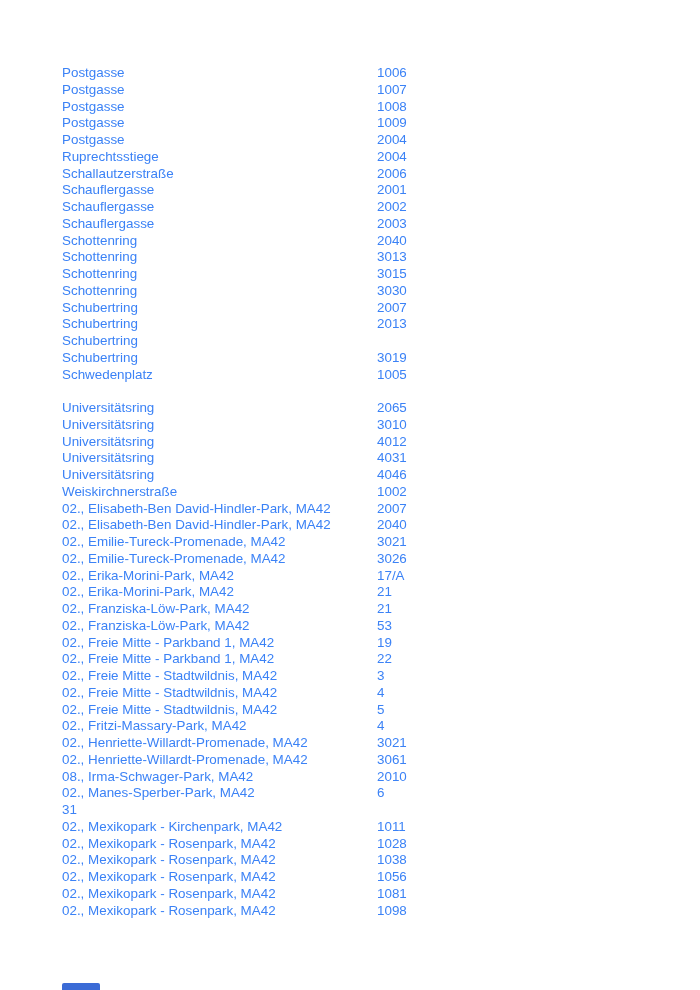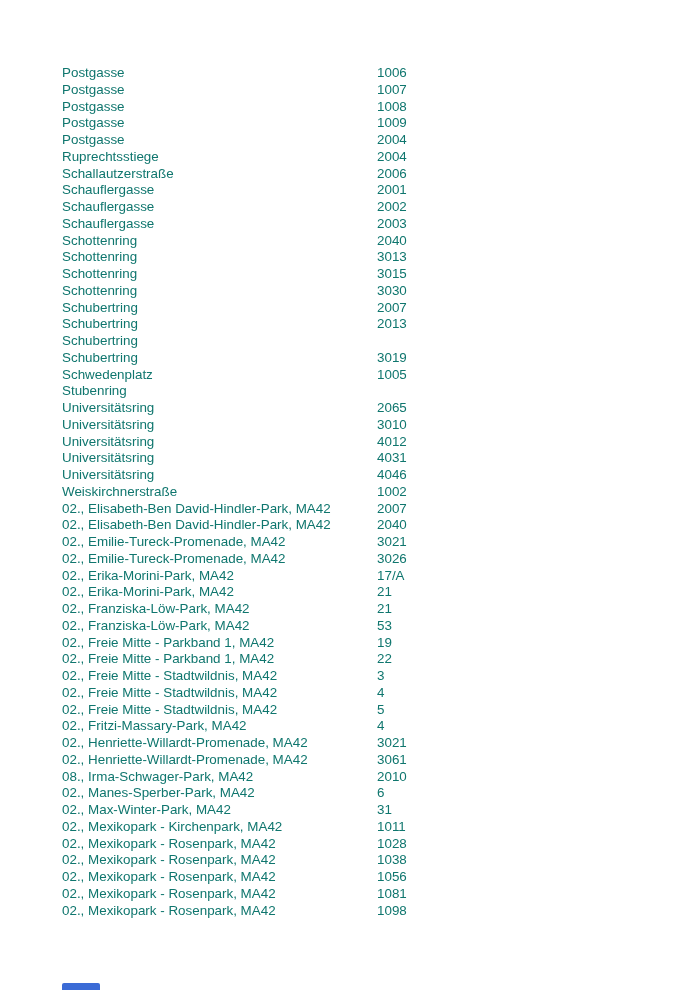--- a/index.html
+++ b/index.html
@@ -18,21 +18,21 @@
     position: absolute;
     top: 65px;
     left: 62px;
     width: 580px;
   }
   .row {
     display: flex;
     height: 16.76px;
     font-size: 13.4px;
     line-height: 16.76px;
-    color: #0f766e;
+    color: #3b82f6;
     white-space: nowrap;
   }
   .cell-street {
     width: 315px;
     flex: 0 0 315px;
     overflow: hidden;
   }
   .cell-number {
     flex: 1;
   }
@@ -137,21 +137,20 @@
     <span class="cell-street">Schubertring</span>
     <span class="cell-number">3019</span>
   </div>
 
   <div class="row">
     <span class="cell-street">Schwedenplatz</span>
     <span class="cell-number">1005</span>
   </div>
 
   <div class="row">
-    <span class="cell-street">Stubenring</span>
   </div>
 
   <div class="row">
     <span class="cell-street">Universitätsring</span>
     <span class="cell-number">2065</span>
   </div>
 
   <div class="row">
     <span class="cell-street">Universitätsring</span>
     <span class="cell-number">3010</span>
@@ -261,21 +260,20 @@
     <span class="cell-street">08., Irma-Schwager-Park, MA42</span>
     <span class="cell-number">2010</span>
   </div>
 
   <div class="row">
     <span class="cell-street">02., Manes-Sperber-Park, MA42</span>
     <span class="cell-number">6</span>
   </div>
 
   <div class="row">
-    <span class="cell-street">02., Max-Winter-Park, MA42</span>
     <span class="cell-number">31</span>
   </div>
 
   <div class="row">
     <span class="cell-street">02., Mexikopark - Kirchenpark, MA42</span>
     <span class="cell-number">1011</span>
   </div>
 
   <div class="row">
     <span class="cell-street">02., Mexikopark - Rosenpark, MA42</span>

